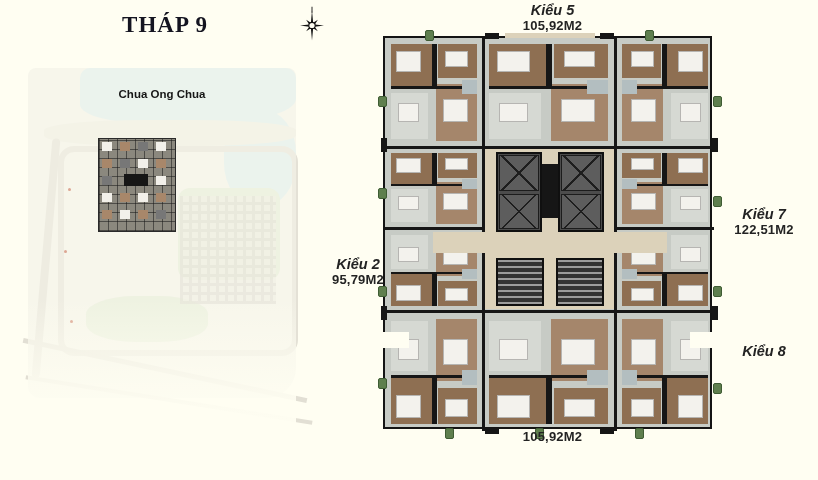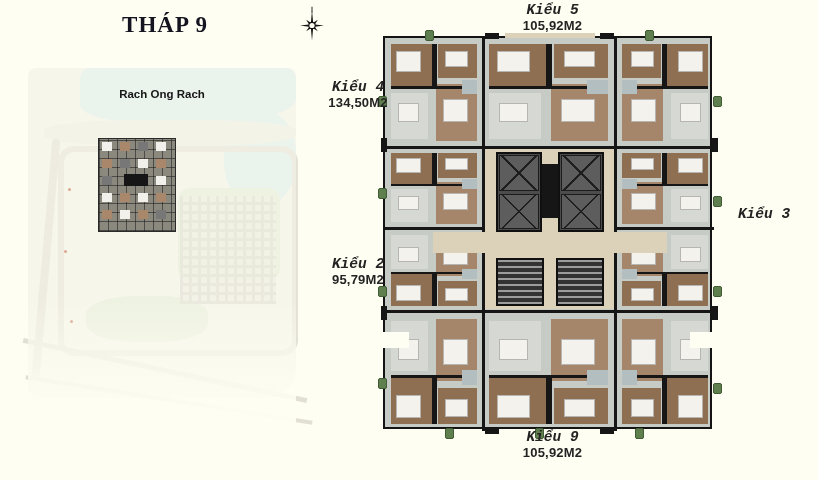--- a/index.html
+++ b/index.html
@@ -50,21 +50,21 @@
   .xcell{background:#5d5d5d;border:1px solid #1c1c1c;box-sizing:border-box;background-image:
      linear-gradient(45deg,transparent calc(50% - 1px),#1e1e1e calc(50% - 1px),#1e1e1e calc(50% + 1px),transparent calc(50% + 1px)),
      linear-gradient(-45deg,transparent calc(50% - 1px),#1e1e1e calc(50% - 1px),#1e1e1e calc(50% + 1px),transparent calc(50% + 1px));}
   .stair{background:repeating-linear-gradient(180deg,#9c9c9c 0 2px,#333 2px 6px);
      border:2px solid #101010;box-sizing:border-box;}
   .plant{background:#5f7f4e;border:1px solid #3f5c34;border-radius:2px;}
   .cut{background:#fffef2;}
 
   
   .unit-label{position:absolute;text-align:center;color:#232323;}
-  .u-name{font-family:Liberation Mono, monospace;font-style:italic;font-weight:700;font-size:14.5px;line-height:16px;}
+  .u-name{font-family:Liberation Sans, sans-serif;font-style:italic;font-weight:700;font-size:14.5px;line-height:16px;}
   .u-area{font-weight:700;font-size:13px;line-height:16px;letter-spacing:.2px;}
 </style>
 </head>
 <body>
 
 <div id="canvas">
 
   <div id="page-title">THÁP 9</div>
 
   <svg id="compass" viewBox="0 0 40 48">
@@ -87,21 +87,21 @@
     <div class="sm sm-green" style="left:150px;top:120px;width:102px;height:92px;border-radius:12px;"></div>
     <div class="sm sm-green" style="left:58px;top:228px;width:122px;height:46px;border-radius:40%;"></div>
     <div class="sm sm-bldg2" style="left:152px;top:128px;width:96px;height:108px;"></div>
     <div class="sm sm-dot" style="left:40px;top:120px;"></div>
     <div class="sm sm-dot" style="left:36px;top:182px;"></div>
     <div class="sm sm-dot" style="left:42px;top:252px;"></div>
     <div class="sm sm-dot" style="left:112px;top:110px;"></div>
     <div class="sm" id="sm-veil"></div>
     <div class="sm" id="sm-tower"></div>
     <div class="sm" id="sm-fade"></div>
-    <div class="sm" id="sitemap-label">Rach Ong Rach</div>
+    <div class="sm" id="sitemap-label">Chua Ong Chua</div>
   <div class="sm sm-cell" style="left: 74px; top: 74px; width: 10px; height: 9px; background: rgb(242, 240, 234);"></div>
       <div class="sm sm-cell" style="left: 92px; top: 74px; width: 10px; height: 9px; background: rgb(168, 135, 106);"></div>
       <div class="sm sm-cell" style="left: 110px; top: 74px; width: 10px; height: 9px; background: rgb(119, 119, 119);"></div>
       <div class="sm sm-cell" style="left: 128px; top: 74px; width: 10px; height: 9px; background: rgb(242, 240, 234);"></div>
       <div class="sm sm-cell" style="left: 74px; top: 91px; width: 10px; height: 9px; background: rgb(168, 135, 106);"></div>
       <div class="sm sm-cell" style="left: 92px; top: 91px; width: 10px; height: 9px; background: rgb(119, 119, 119);"></div>
       <div class="sm sm-cell" style="left: 110px; top: 91px; width: 10px; height: 9px; background: rgb(242, 240, 234);"></div>
       <div class="sm sm-cell" style="left: 128px; top: 91px; width: 10px; height: 9px; background: rgb(168, 135, 106);"></div>
       <div class="sm sm-cell" style="left: 74px; top: 108px; width: 10px; height: 9px; background: rgb(119, 119, 119);"></div>
       <div class="sm sm-cell" style="left: 128px; top: 108px; width: 10px; height: 9px; background: rgb(242, 240, 234);"></div>
@@ -264,37 +264,34 @@
       <div class="fp plant" style="left: 328px; top: 158px; width: 7px; height: 9px;"></div>
       <div class="fp plant" style="left: 328px; top: 248px; width: 7px; height: 9px;"></div>
       <div class="fp plant" style="left: 328px; top: 345px; width: 7px; height: 9px;"></div>
       <div class="fp plant" style="left: 40px; top: -8px; width: 7px; height: 9px;"></div>
       <div class="fp plant" style="left: 260px; top: -8px; width: 7px; height: 9px;"></div>
       <div class="fp plant" style="left: 60px; top: 390px; width: 7px; height: 9px;"></div>
       <div class="fp plant" style="left: 250px; top: 390px; width: 7px; height: 9px;"></div>
       <div class="fp plant" style="left: 150px; top: 390px; width: 7px; height: 9px;"></div>
     </div>
 
-  <div class="unit-label" style="left:310px;top:79px;width:96px;">
-    <div class="u-name">Kiểu 4</div>
-    <div class="u-area">134,50M2</div>
-  </div>
   <div class="unit-label" style="left:310px;top:256px;width:96px;">
     <div class="u-name">Kiểu 2</div>
     <div class="u-area">95,79M2</div>
   </div>
   <div class="unit-label" style="left:500px;top:2px;width:105px;">
     <div class="u-name">Kiểu 5</div>
     <div class="u-area">105,92M2</div>
   </div>
   <div class="unit-label" style="left:714px;top:77px;width:100px;">
   </div>
   <div class="unit-label" style="left:714px;top:206px;width:100px;">
-    <div class="u-name">Kiểu 3</div>
+    <div class="u-name">Kiểu 7</div>
+    <div class="u-area">122,51M2</div>
   </div>
   <div class="unit-label" style="left:714px;top:343px;width:100px;">
+    <div class="u-name">Kiểu 8</div>
   </div>
   <div class="unit-label" style="left:500px;top:429px;width:105px;">
-    <div class="u-name">Kiểu 9</div>
     <div class="u-area">105,92M2</div>
   </div>
 
 </div>
 
 </body></html>

